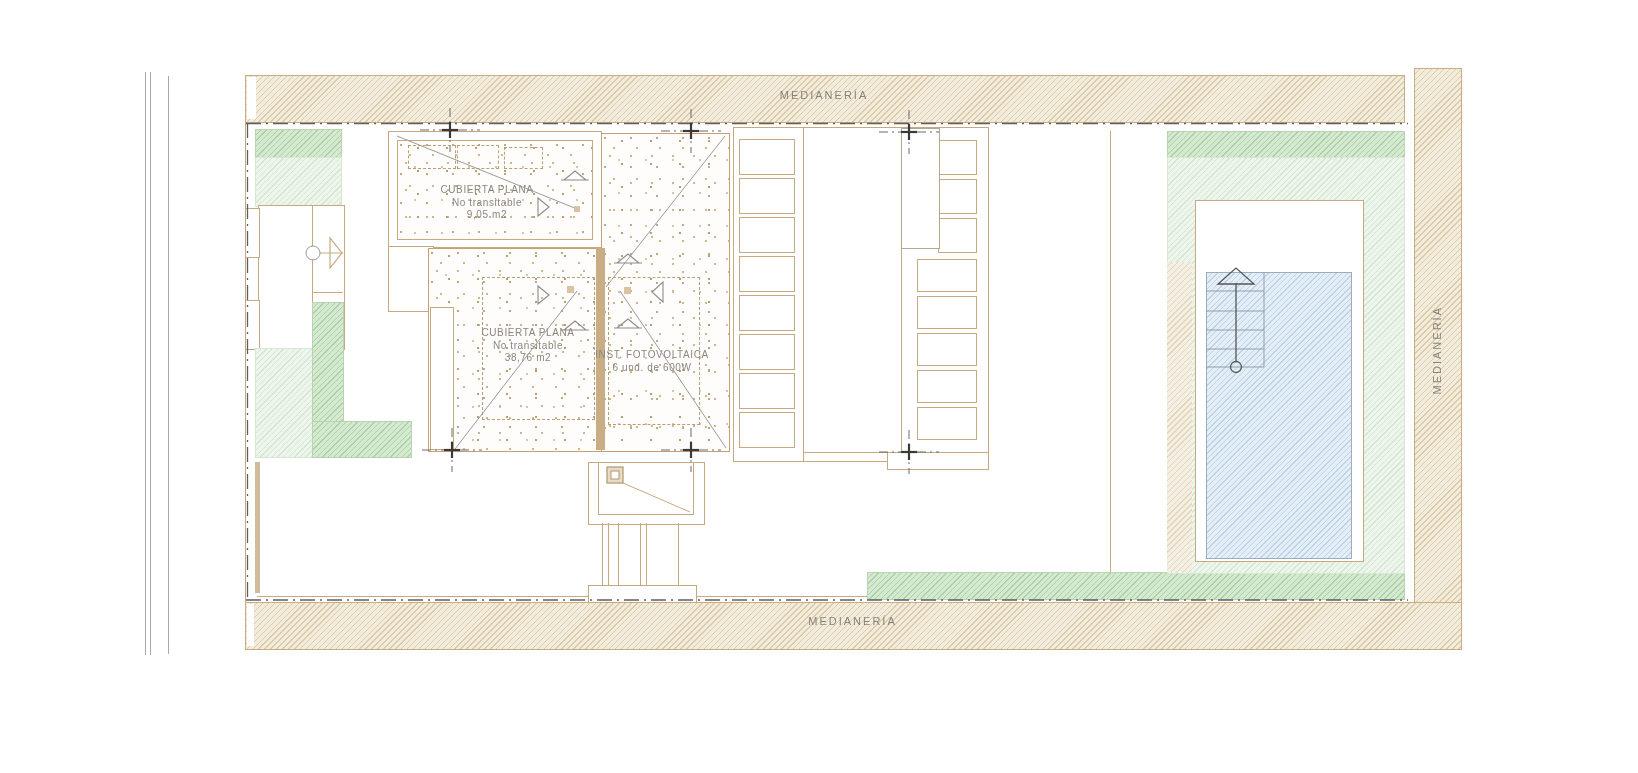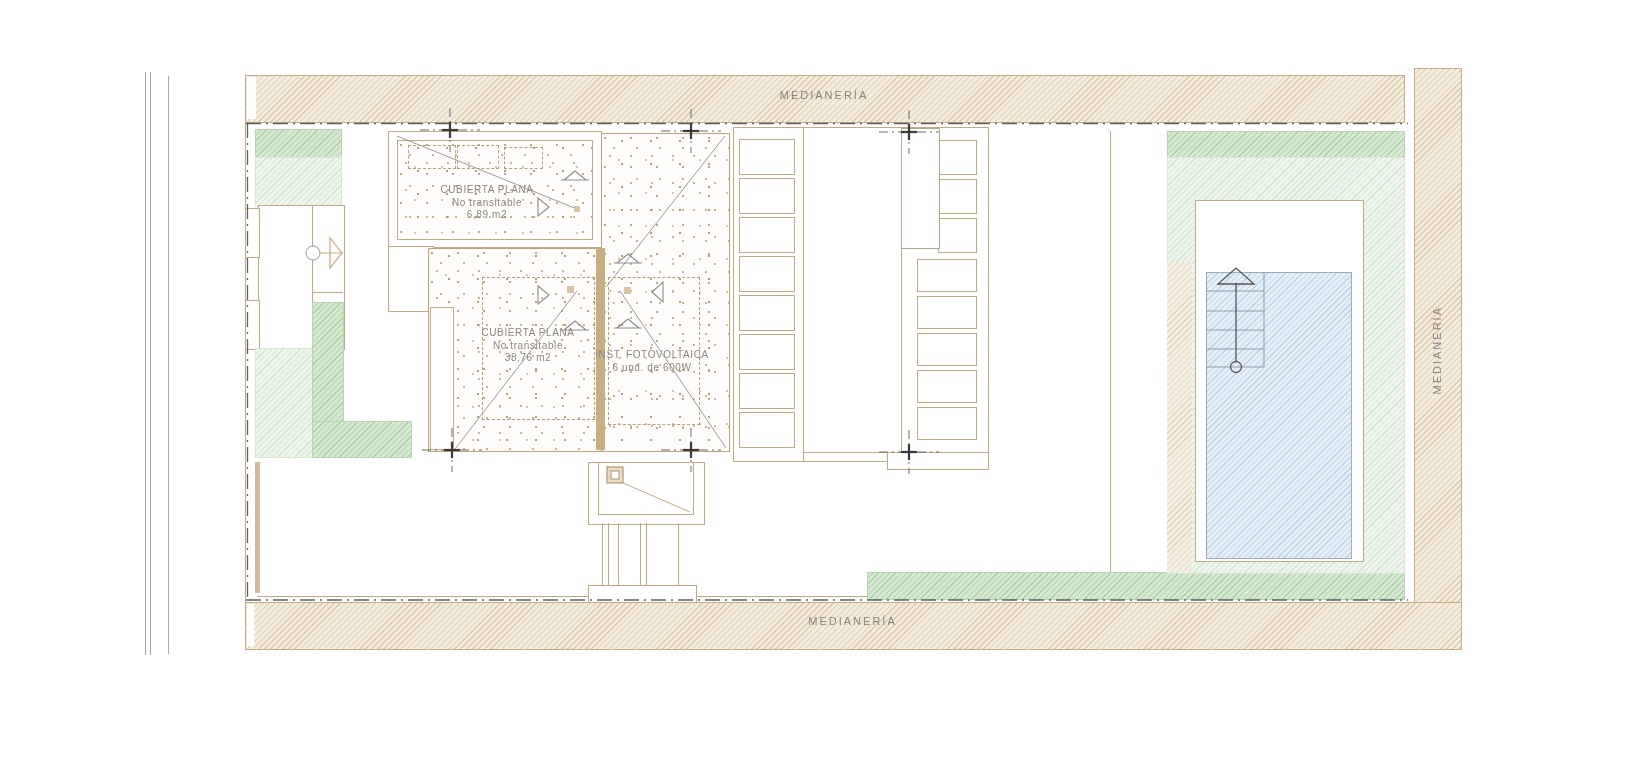--- a/index.html
+++ b/index.html
@@ -78,21 +78,21 @@
   <div class="abs tanline" style="left:257px;top:596px;width:610px;height:1px;"></div>
 
   <div class="abs bord" style="left:388px;top:131px;width:212px;height:115px;"></div>
   <div class="abs stipple" style="left:397px;top:140px;width:194px;height:98px;border:1px solid #c6a97f;"></div>
   <div class="abs dashedrect" style="left:408px;top:145px;width:46px;height:22px;"></div>
   <div class="abs dashedrect" style="left:457px;top:145px;width:40px;height:22px;"></div>
   <div class="abs dashedrect" style="left:504px;top:147px;width:37px;height:20px;"></div>
   <div class="abs rooflbl" style="left:417px;top:184px;width:140px;">
     <div>CUBIERTA PLANA</div>
     <div>No transitable</div>
-    <div>6,89 m2</div>
+    <div>9,05 m2</div>
   </div>
 
   <div class="abs bord" style="left:388px;top:246px;width:44px;height:64px;"></div>
 
   <div class="abs stipple bord15" style="left:428px;top:248px;width:173px;height:202px;"></div>
 
   <div class="abs stipple bord15" style="left:601px;top:133px;width:127px;height:317px;"></div>
   <div class="abs bord" style="left:430px;top:307px;width:22px;height:141px;"></div>
   <div class="abs" style="left:596px;top:248px;width:9px;height:202px;background:#c9ad85;"></div>
   <div class="abs dashedrect" style="left:482px;top:277px;width:111px;height:141px;"></div>

